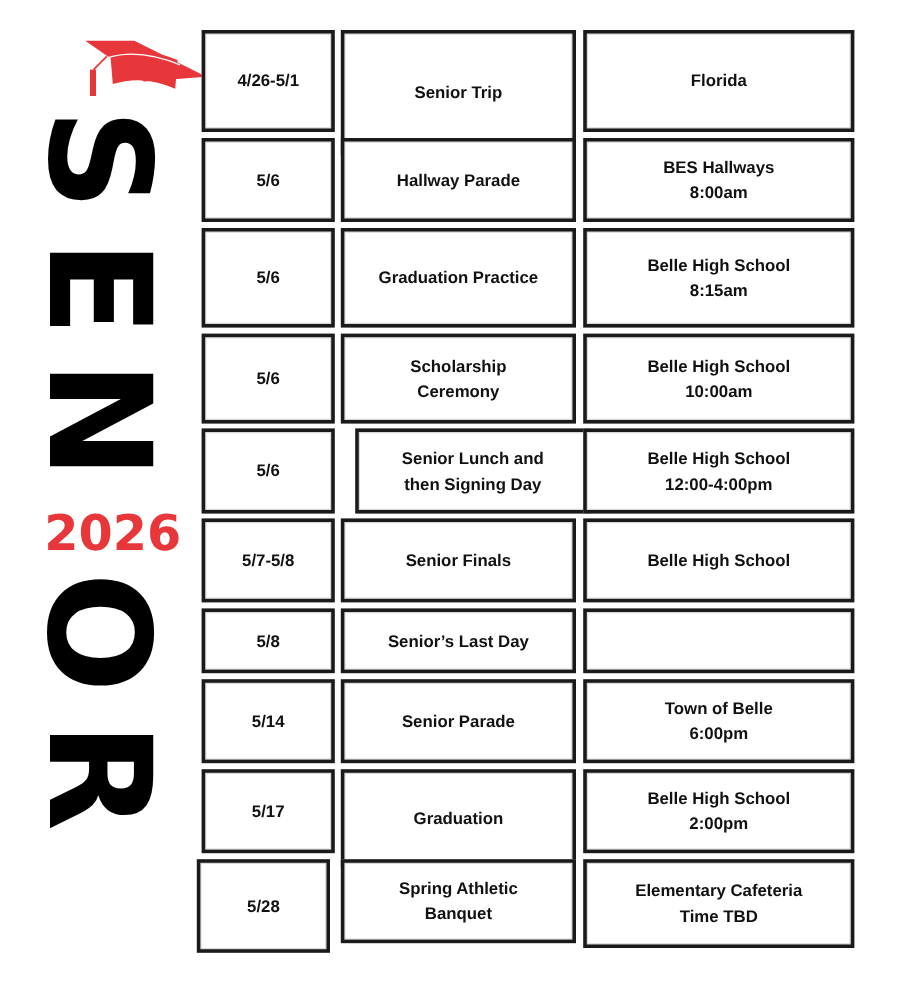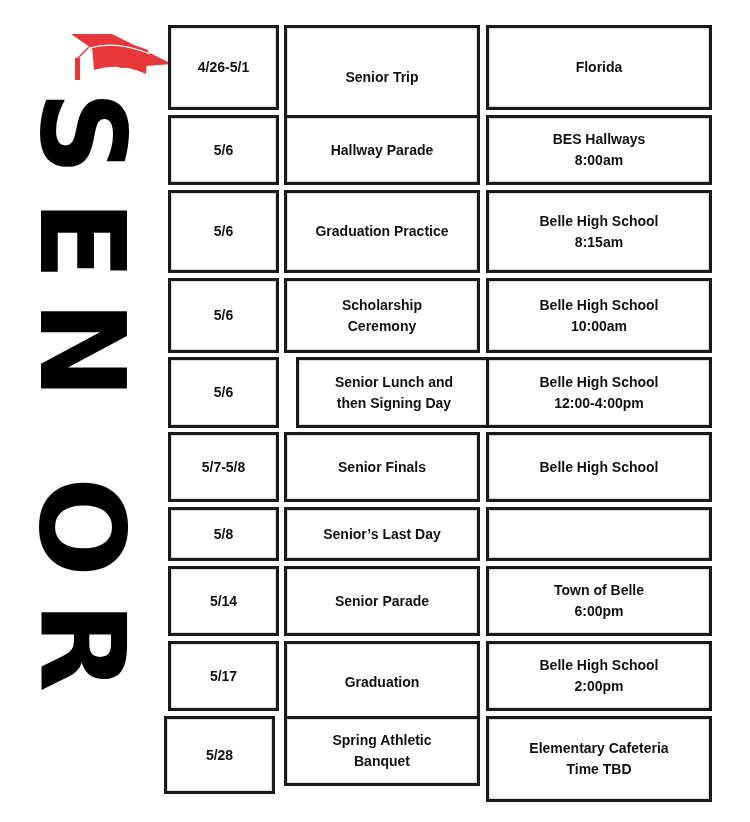--- a/index.html
+++ b/index.html
@@ -35,20 +35,21 @@
 
   <div class="vletter" style="top:78px;height:110px;">
     <span>S</span>
   </div>
   <div class="vletter" style="top:190px;height:100px;">
     <span>E</span>
   </div>
   <div class="vletter" style="top:295px;height:110px;">
     <span>N</span>
   </div>
+  <div class="year">2026</div>
   <div class="vletter" style="top:468px;height:118px;">
     <span>O</span>
   </div>
   <div class="vletter" style="top:592px;height:110px;">
     <span>R</span>
   </div>
 </div>
 
 <div>
 
@@ -150,17 +151,17 @@
 2:00pm</span>
     </div>
 
   <div class="cell" style="left:164px;top:716px;width:111px;height:78px;">
       <span class="txt">5/28</span>
     </div>
   <div class="cell" style="left:284px;top:716px;width:196px;height:70px;">
       <span class="txt">Spring Athletic
 Banquet</span>
     </div>
-  <div class="cell" style="left:486px;top:716px;width:226px;height:86px;">
+  <div class="cell" style="left:486px;top:716px;width:226px;height:74px;">
       <span class="txt">Elementary Cafeteria
 Time TBD</span>
     </div>
 </div>
 
 </body></html>

